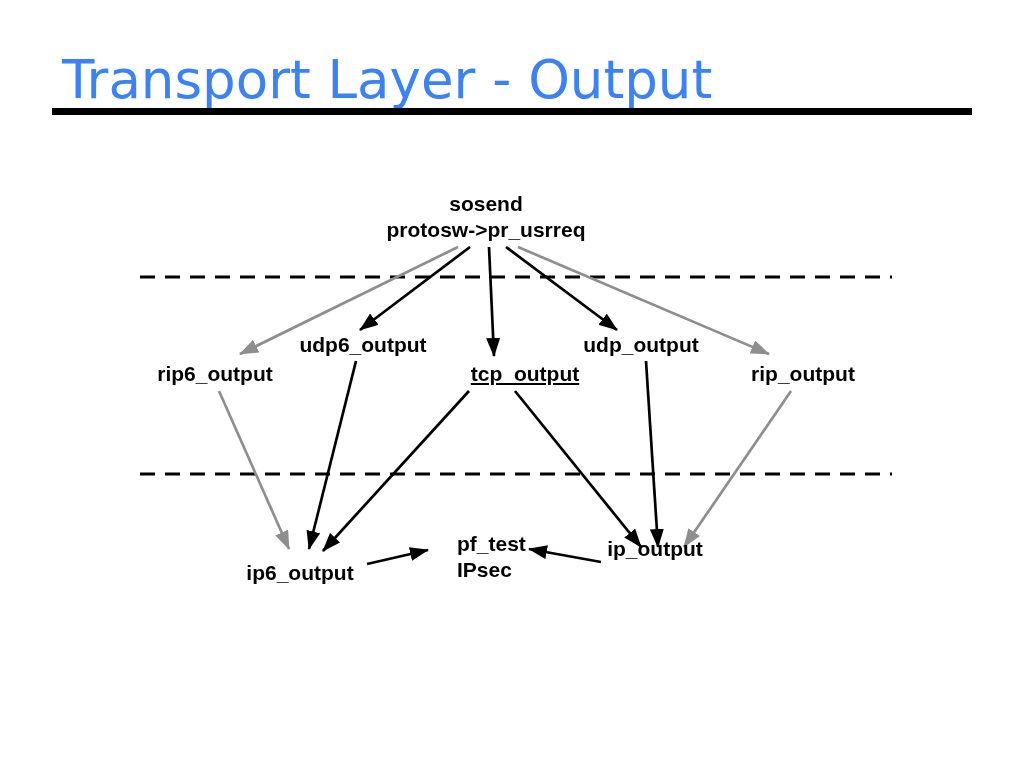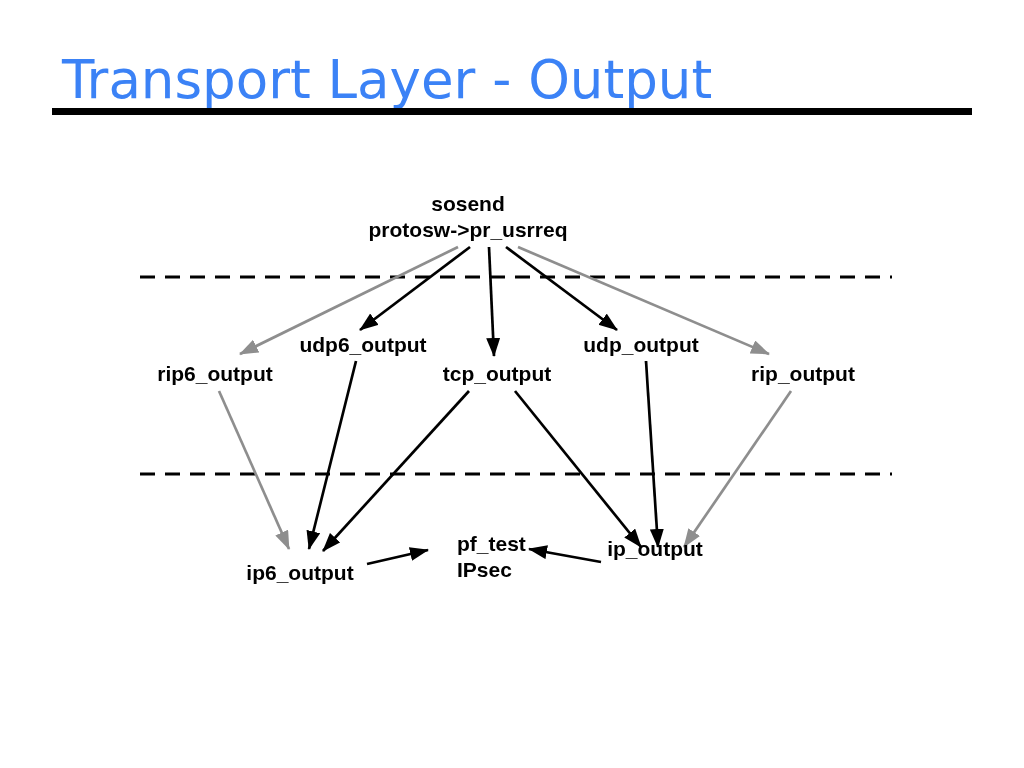--- a/index.html
+++ b/index.html
@@ -79,31 +79,31 @@
         <line x1="219" y1="391" x2="289" y2="549" stroke="#8e8e8e" stroke-width="2.7" marker-end="url(#arrow-gray)"></line>
         <line x1="356" y1="361" x2="309" y2="549" stroke="#000000" stroke-width="2.7" marker-end="url(#arrow-black)"></line>
         <line x1="469" y1="391" x2="323" y2="551" stroke="#000000" stroke-width="2.7" marker-end="url(#arrow-black)"></line>
         <line x1="515" y1="391" x2="641" y2="547" stroke="#000000" stroke-width="2.7" marker-end="url(#arrow-black)"></line>
         <line x1="646" y1="361" x2="658" y2="547" stroke="#000000" stroke-width="2.7" marker-end="url(#arrow-black)"></line>
         <line x1="791" y1="391" x2="684" y2="547" stroke="#8e8e8e" stroke-width="2.7" marker-end="url(#arrow-gray)"></line>
         <line x1="367" y1="564" x2="428" y2="550" stroke="#000000" stroke-width="2.7" marker-end="url(#arrow-black)"></line>
         <line x1="601" y1="562" x2="529" y2="549" stroke="#000000" stroke-width="2.7" marker-end="url(#arrow-black)"></line>
       </svg>
     <div id="node-layer">
-        <div class="node center" style="left: 468px; top: 191px;">
+        <div class="node center" style="left: 486px; top: 191px;">
           <div>sosend</div>
           <div>protosw-&gt;pr_usrreq</div>
         </div>
         <div class="node center" style="left: 215px; top: 361px;">
           <div>rip6_output</div>
         </div>
         <div class="node center" style="left: 363px; top: 332px;">
           <div>udp6_output</div>
         </div>
-        <div class="node center" style="left: 497px; top: 361px;">
+        <div class="node center" style="left: 525px; top: 361px; text-decoration: underline;">
           <div>tcp_output</div>
         </div>
         <div class="node center" style="left: 641px; top: 332px;">
           <div>udp_output</div>
         </div>
         <div class="node center" style="left: 803px; top: 361px; text-align: center;">
           <div>rip_output</div>
         </div>
         <div class="node center" style="left: 300px; top: 560px;">
           <div>ip6_output</div>

